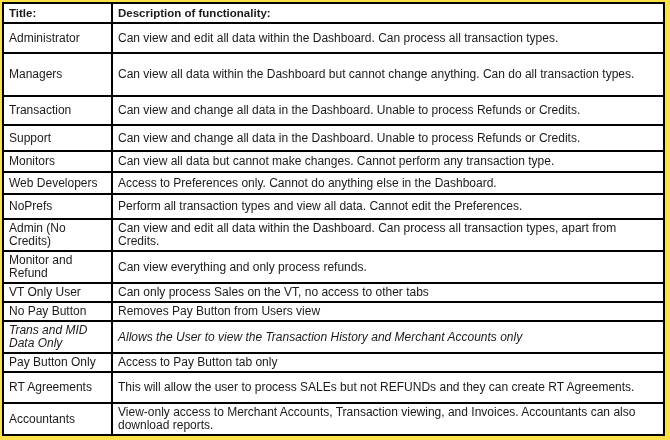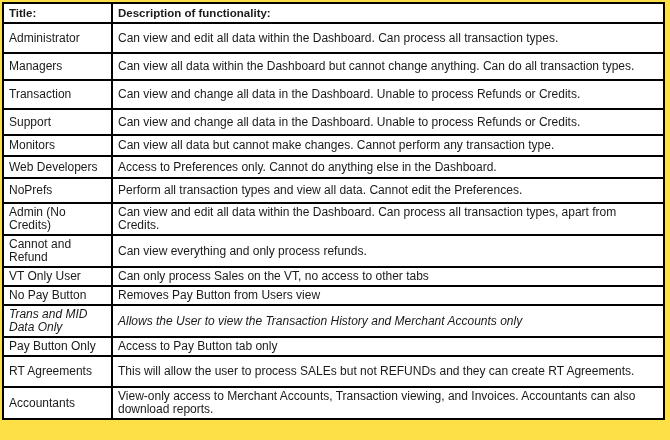--- a/index.html
+++ b/index.html
@@ -33,21 +33,21 @@
     padding: 2px 4px 2px 5px;
     overflow: hidden;
     color: #1a1a1a;
   }
   table.roles thead th {
     font-weight: bold;
     font-size: 11.5px;
   }
   thead tr { height: 20px; }
   tbody tr:nth-child(1)  { height: 30px; }
-  tbody tr:nth-child(2)  { height: 27px; }
+  tbody tr:nth-child(2)  { height: 43px; }
   tbody tr:nth-child(3)  { height: 29px; }
   tbody tr:nth-child(4)  { height: 26px; }
   tbody tr:nth-child(5)  { height: 21px; }
   tbody tr:nth-child(6)  { height: 22px; }
   tbody tr:nth-child(7)  { height: 25px; }
   tbody tr:nth-child(8)  { height: 27px; }
   tbody tr:nth-child(9)  { height: 26px; padding-left: 38px; }
   tbody tr:nth-child(10) { height: 17px; }
   tbody tr:nth-child(11) { height: 18px; margin-top: 24px; }
   tbody tr:nth-child(12) { height: 18px; font-style: italic; }
@@ -99,21 +99,21 @@
         </tr>
         <tr>
           <td>NoPrefs</td>
           <td>Perform all transaction types and view all data. Cannot edit the Preferences.</td>
         </tr>
         <tr>
           <td>Admin (No Credits)</td>
           <td>Can view and edit all data within the Dashboard. Can process all transaction types, apart from Credits.</td>
         </tr>
         <tr>
-          <td>Cannot and Refund</td>
+          <td>Monitor and Refund</td>
           <td>Can view everything and only process refunds.</td>
         </tr>
         <tr>
           <td>VT Only User</td>
           <td>Can only process Sales on the VT, no access to other tabs</td>
         </tr>
         <tr>
           <td>No Pay Button</td>
           <td>Removes Pay Button from Users view</td>
         </tr>

